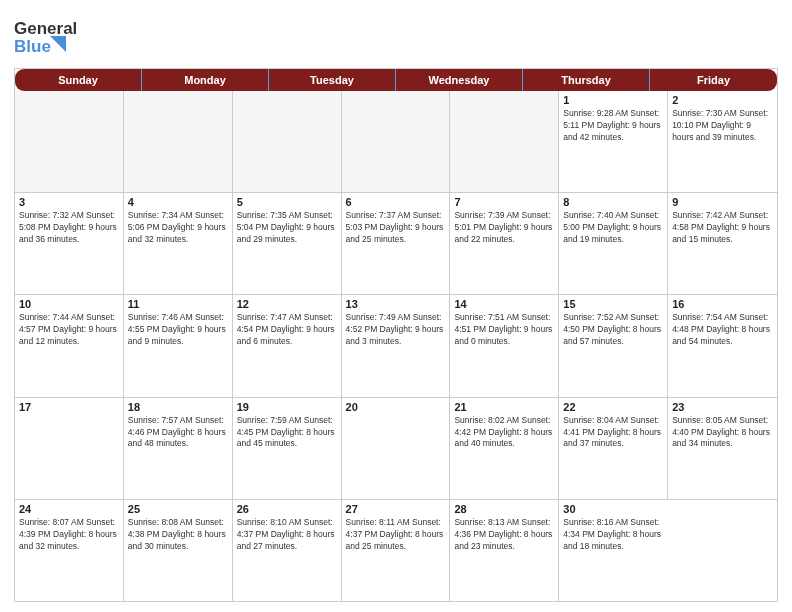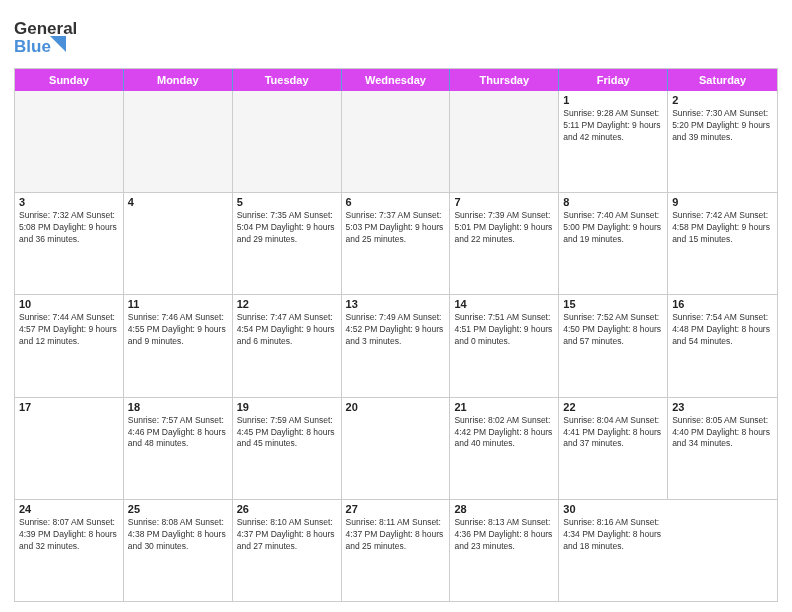--- a/index.html
+++ b/index.html
@@ -41,22 +41,23 @@
       color: #555;
     }
     .calendar {
       flex: 1;
       display: flex;
       flex-direction: column;
       border: 1px solid #ccc;
     }
     .cal-header {
       display: grid;
-      grid-template-columns: repeat(7, 1fr);
-      background: #d946ef;
+      grid-template-columns: repeat(6, 1fr);
+      background: #7f1d1d;
+      border-radius: 9px;
     }
     .cal-header-cell {
       color: white;
       font-size: 11px;
       font-weight: bold;
       text-align: center;
       padding: 5px 2px;
       border-right: 1px solid #5a9cd9;
     }
     .cal-header-cell:last-child { border-right: none; }
@@ -115,54 +116,57 @@
   </div>
 
   <div class="calendar">
     <div class="cal-header">
     <div class="cal-header-cell">Sunday</div>
         <div class="cal-header-cell">Monday</div>
         <div class="cal-header-cell">Tuesday</div>
         <div class="cal-header-cell">Wednesday</div>
         <div class="cal-header-cell">Thursday</div>
         <div class="cal-header-cell">Friday</div>
-        <div class="cal-header-cell">Saturday</div>
       </div>
     <div class="cal-body">
     <div class="cal-row">
           <div class="cal-cell empty"></div>
           <div class="cal-cell empty"></div>
           <div class="cal-cell empty"></div>
           <div class="cal-cell empty"></div>
           <div class="cal-cell empty"></div>
           <div class="cal-cell">
             <span class="day-num">1</span>
             <div class="day-info">Sunrise: 9:28 AM
 Sunset: 5:11 PM
 Daylight: 9 hours
 and 42 minutes.</div>
           </div>
           <div class="cal-cell">
             <span class="day-num">2</span>
             <div class="day-info">Sunrise: 7:30 AM
-Sunset: 5:20 PM
+Sunset: 10:10 PM
 Daylight: 9 hours
 and 39 minutes.</div>
           </div>
         </div>
         <div class="cal-row">
           <div class="cal-cell">
             <span class="day-num">3</span>
             <div class="day-info">Sunrise: 7:32 AM
 Sunset: 5:08 PM
 Daylight: 9 hours
 and 36 minutes.</div>
           </div>
           <div class="cal-cell">
             <span class="day-num">4</span>
+            <div class="day-info">Sunrise: 7:34 AM
+Sunset: 5:06 PM
+Daylight: 9 hours
+and 32 minutes.</div>
           </div>
           <div class="cal-cell">
             <span class="day-num">5</span>
             <div class="day-info">Sunrise: 7:35 AM
 Sunset: 5:04 PM
 Daylight: 9 hours
 and 29 minutes.</div>
           </div>
           <div class="cal-cell">
             <span class="day-num">6</span>

